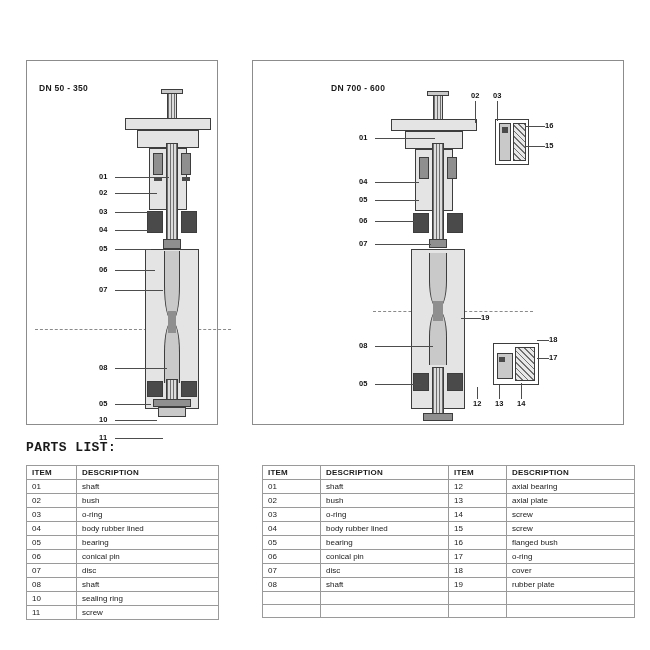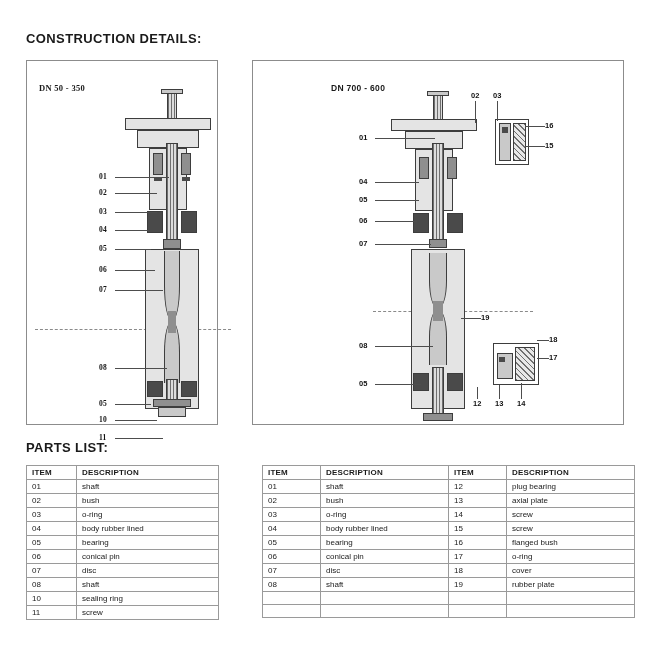--- a/index.html
+++ b/index.html
@@ -14,30 +14,30 @@
   .page{position:absolute;inset:0;}
 
   h1.section-title{
     position:absolute;
     font-size:13px;
     font-weight:bold;
     letter-spacing:.4px;
     margin:0;
   }
   #construction-title{left:26px;top:31px;}
-  #parts-title{left:26px;top:440px;}
+  #parts-title{left:26px;top:440px;font-family:Liberation Mono, monospace;}
 
   
   .panel{
     position:absolute;
     border:1px solid #8c8c8c;
     background:#ffffff;
     box-sizing:border-box;
   }
-  #panel-left{left:26px;top:60px;width:192px;height:365px;font-family:Liberation Serif, serif;}
+  #panel-left{left:26px;top:60px;width:192px;height:365px;}
   #panel-right{left:252px;top:60px;width:372px;height:365px;}
 
   .panel-label{
     position:absolute;
     font-size:8.5px;
     font-weight:bold;
     letter-spacing:.3px;
   }
 
   .callout{
@@ -100,21 +100,20 @@
   #table-left th.c-item,#table-left td.c-item{width:50px;}
   #table-left th.c-desc,#table-left td.c-desc{width:142px;}
   #table-right th.c-item,#table-right td.c-item{width:58px;}
   #table-right th.c-desc,#table-right td.c-desc{width:128px;}
 </style>
 </head>
 <body>
 
 <div class="page">
 
-  <h1 class="section-title" id="construction-title">CONSTRUCTION DETAILS:</h1>
 
   <div class="panel" id="panel-left">
 
     <span class="panel-label" style="left:12px;top:22px;">DN 50 - 350</span>
 
     <div class="centerline" style="left:8px;top:268px;width:196px;"></div>
 
     <div class="part outline hatch-v" style="left:140px;top:30px;width:10px;height:52px;"></div>
     <div class="part outline fill-light" style="left:134px;top:28px;width:22px;height:5px;"></div>
 
@@ -333,21 +332,21 @@
         <th class="c-desc">DESCRIPTION</th>
         <th class="c-item">ITEM</th>
         <th class="c-desc">DESCRIPTION</th>
       </tr>
     </thead>
     <tbody>
       <tr>
           <td class="c-item">01</td>
           <td class="c-desc">shaft</td>
           <td class="c-item">12</td>
-          <td class="c-desc">plug bearing</td>
+          <td class="c-desc">axial bearing</td>
         </tr>
       <tr>
           <td class="c-item">02</td>
           <td class="c-desc">bush</td>
           <td class="c-item">13</td>
           <td class="c-desc">axial plate</td>
         </tr>
       <tr>
           <td class="c-item">03</td>
           <td class="c-desc">o-ring</td>

